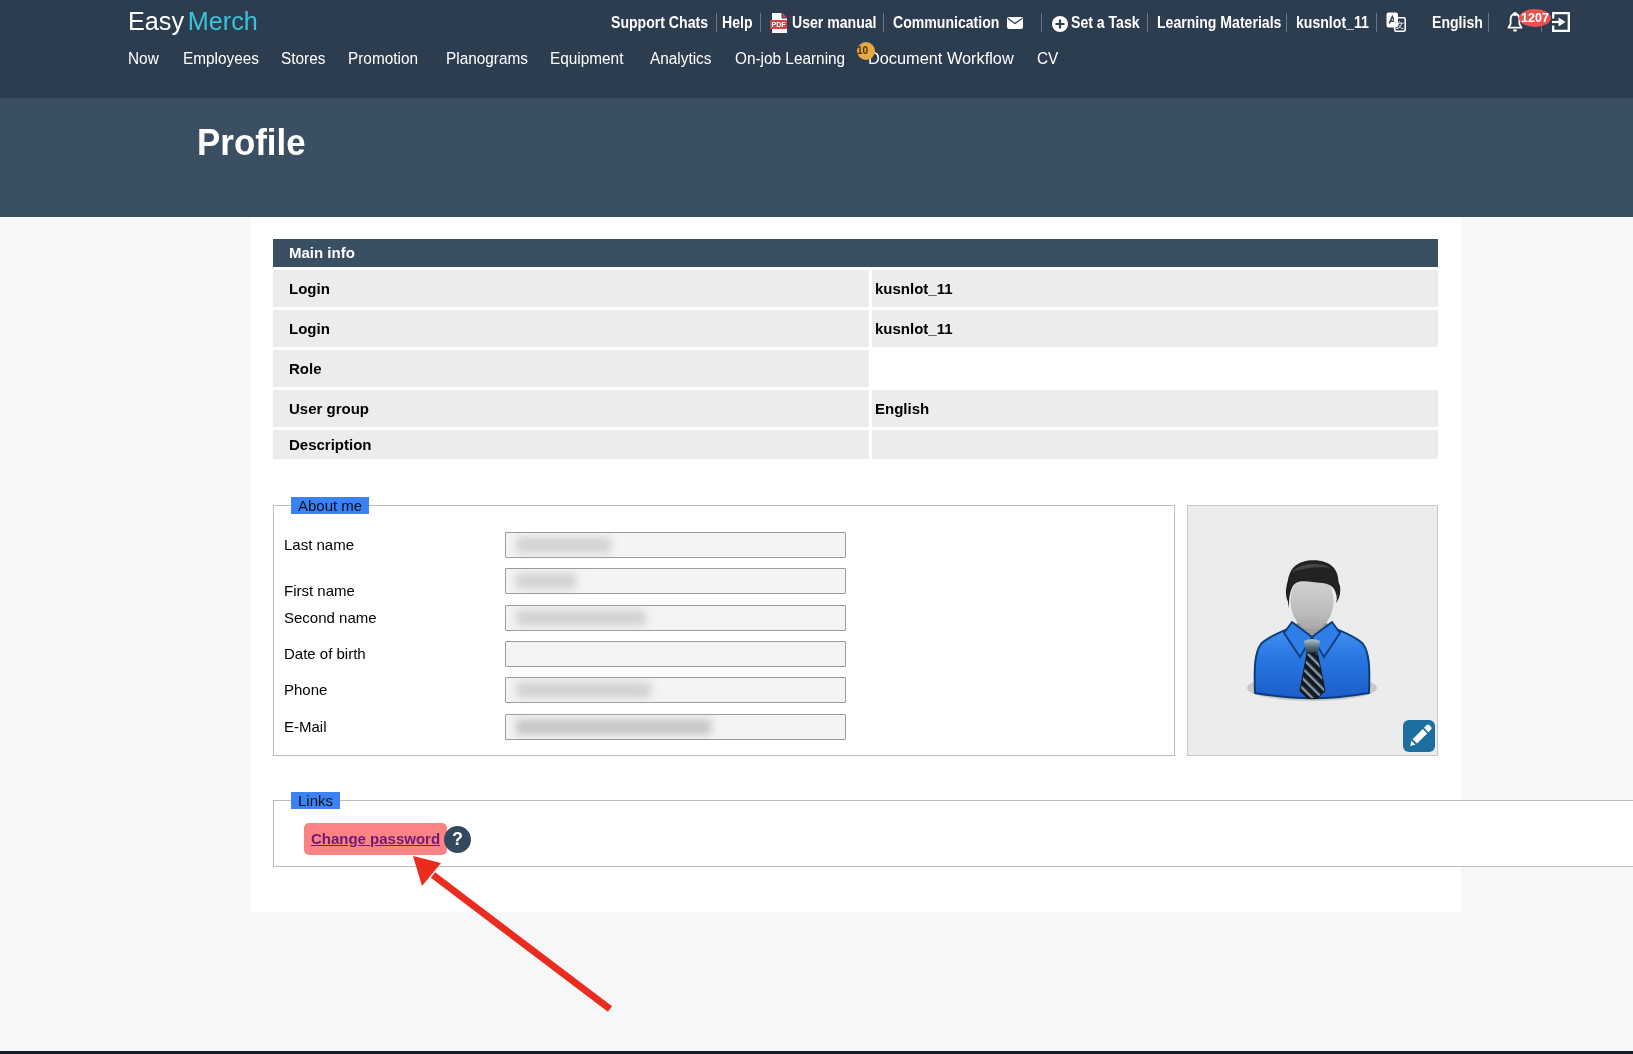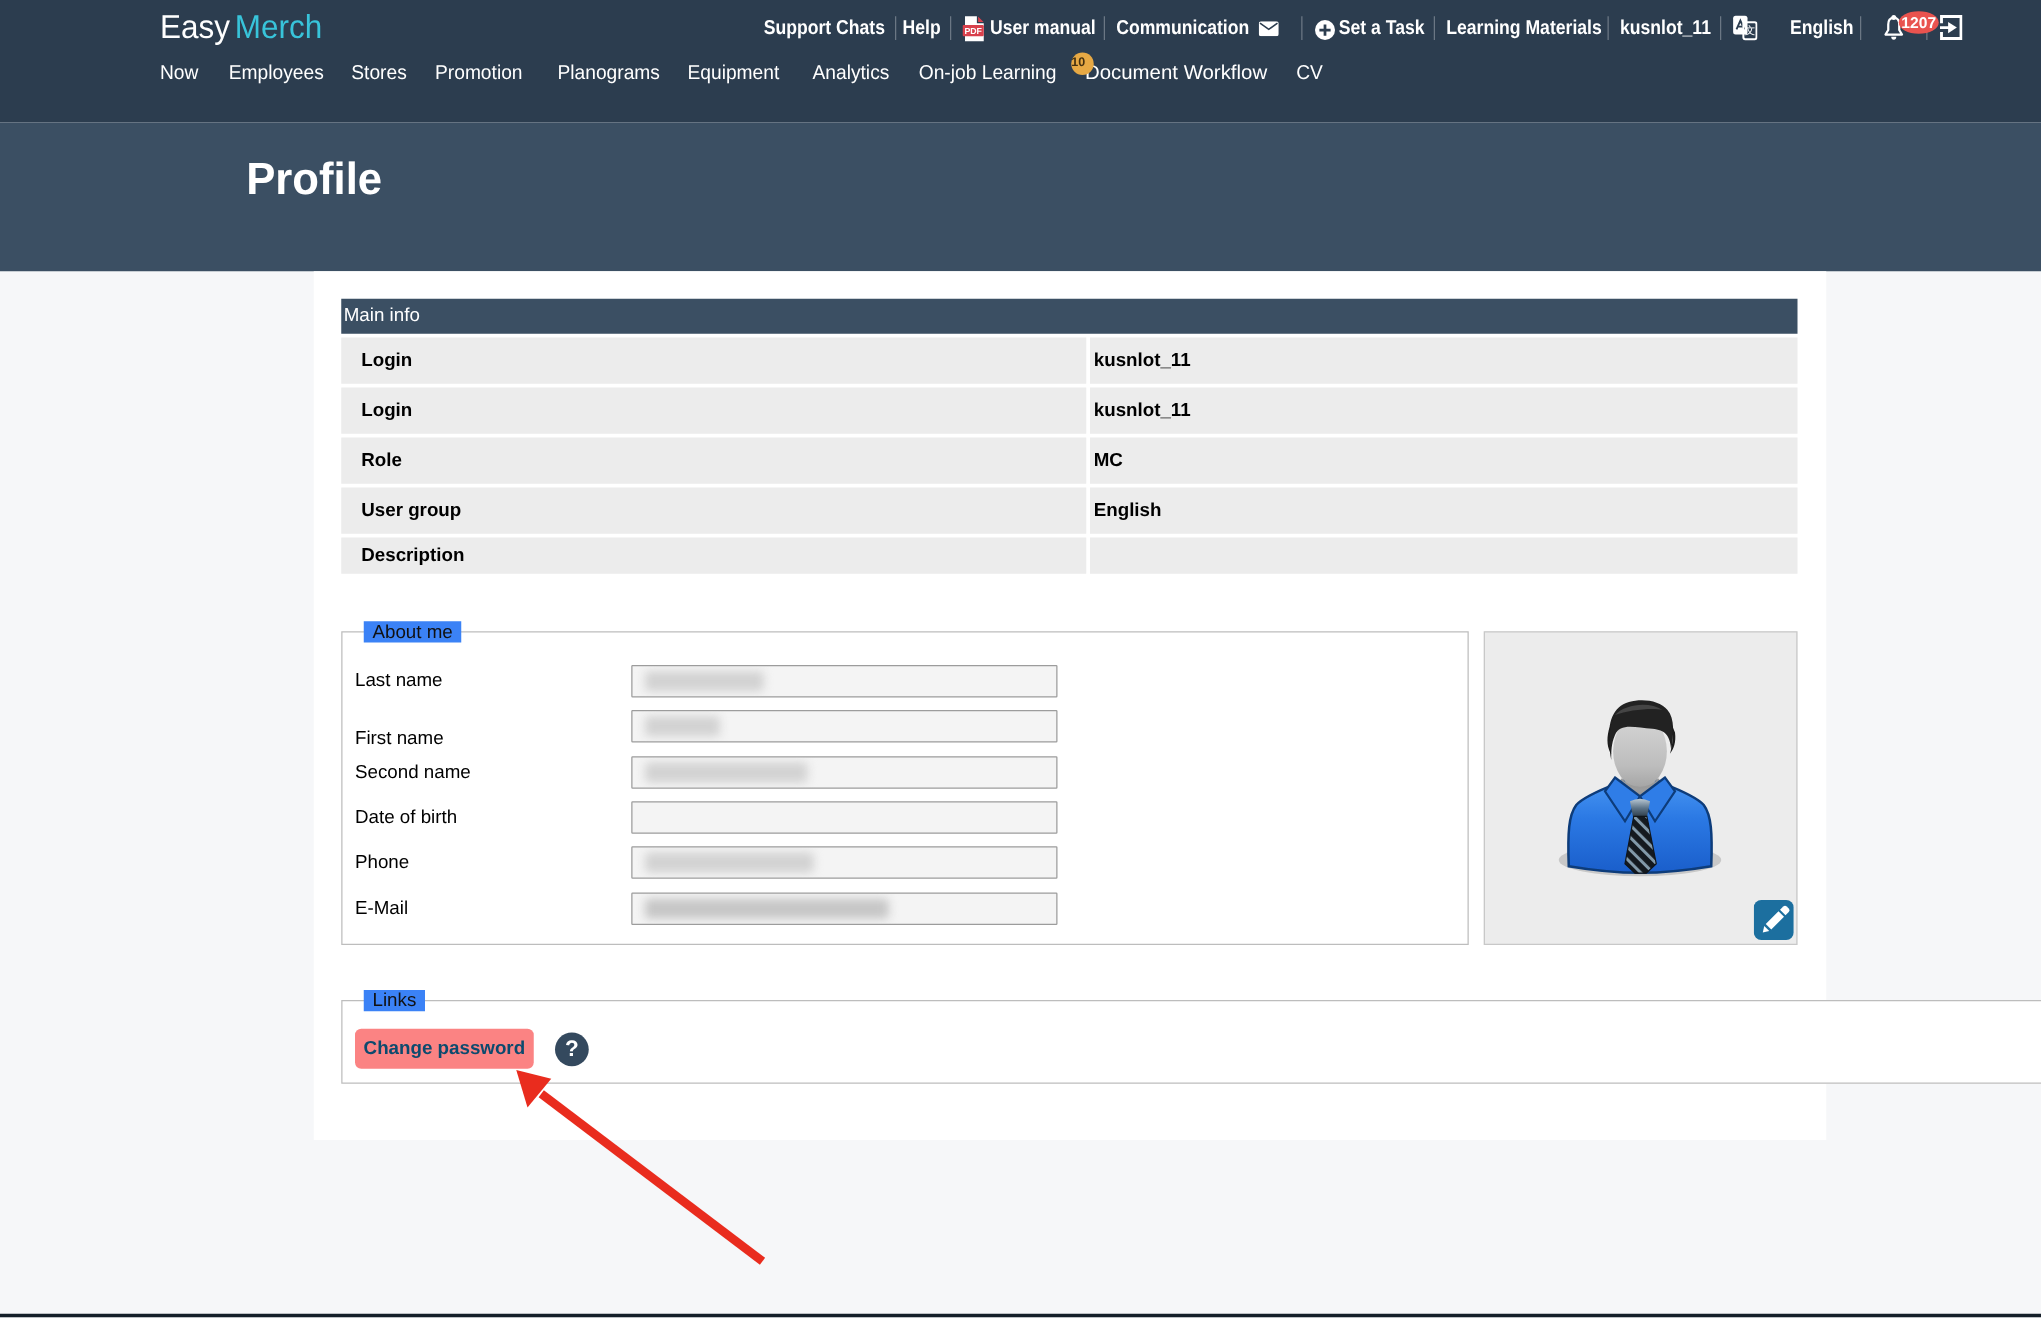--- a/index.html
+++ b/index.html
@@ -10,34 +10,34 @@
 #logo { position:absolute; left:128px; top:6px; font-size:26.5px; font-weight:400; color:#fff; transform:scaleX(0.95); transform-origin:0 50%; }
 #logo .m { color:#38c4da; margin-left:4px; }
 .rit { position:absolute; top:14px; color:#fff; font-size:16px; font-weight:700; white-space:nowrap; transform:scaleX(0.88); transform-origin:0 50%; }
 .rsep { position:absolute; top:13px; width:1px; height:19px; background:rgba(255,255,255,0.3); }
 #nav2 { position:absolute; left:0; top:50px; width:1633px; height:20px; color:#fff; font-size:16px; }
 .nv { position:absolute; top:0; white-space:nowrap; transform:scaleX(0.96); transform-origin:0 50%; }
 #badge10 { position:absolute; left:857px; top:42px; width:18px; height:18px; background:#e7a944; border-radius:50%; color:#453110; font-size:10px; font-weight:700; text-align:left; line-height:18px; }
 #band { position:absolute; left:0; top:98px; width:1633px; height:119px; background:#3b4f63; }
 #band h1 { position:absolute; left:197px; top:24px; font-size:36px; font-weight:700; color:#fff; transform:scaleX(0.97); transform-origin:0 50%; }
 #content { position:absolute; left:251px; top:217px; width:1210px; height:695px; background:#fff; }
-#thead { position:absolute; left:273px; top:239px; width:1165px; height:28px; background:#3b4f63; color:#fff; font-size:15px; font-weight:400; line-height:28px; padding-left:2px; }
+#thead { position:absolute; left:273px; top:239px; width:1165px; height:28px; background:#3b4f63; color:#fff; font-size:15px; font-weight:700; line-height:28px; padding-left:16px; }
 .trow { position:absolute; left:273px; display:flex; }
 .tcell { background:#ececec; display:flex; align-items:center; padding-left:16px; font-size:15px; font-weight:700; color:#000; }
 .tl { width:596px; margin-right:3px; }
 .tr2 { width:566px; padding-left:3px; }
 .fbox { position:absolute; border:1px solid #bdbdbd; background:#fff; }
 .fleg { position:absolute; top:-9px; left:17px; background:#3b82f6; padding:0 7px; font-size:15px; color:#111; }
 #about { left:273px; top:505px; width:902px; height:251px; }
 #links { left:273px; top:800px; width:1385px; height:67px; }
 .frow { position:absolute; left:10px; font-size:15px; color:#000; line-height:26px; }
 .inp { position:absolute; left:231px; width:341px; height:26px; background:#f4f4f4; border:1px solid #9c9c9c; border-radius:1px; overflow:hidden; }
 .smud { position:absolute; left:10px; top:4px; height:16px; background:#d2d2d2; filter:blur(4px); border-radius:3px; }
 #avatarbox { position:absolute; left:1187px; top:505px; width:251px; height:251px; background:#ececec; border:1px solid #c8c8c8; }
-#chpw { position:absolute; left:10px; top:22px; width:143px; height:32px; background:#fb8383; border-radius:5px; color:#0c4a6e; font-size:15px; font-weight:700; text-align:center; line-height:32px; }
+#chpw { position:absolute; left:30px; top:22px; width:143px; height:32px; background:#fb8383; border-radius:5px; color:#701a75; font-size:15px; font-weight:700; text-align:center; line-height:32px;text-decoration:underline; }
 #qm { position:absolute; left:170px; top:25px; width:27px; height:27px; border-radius:50%; background:#34495e; color:#fff; font-size:18px; font-weight:700; text-align:center; line-height:26px; }
 #footer { position:absolute; left:0; top:1051px; width:1633px; height:3px; background:#151f29; }
 </style>
 </head>
 <body>
 <div id="topbar">
   <div id="logo">Easy<span class="m">Merch</span></div>
   <span class="rit" style="left:611px">Support Chats</span>
   <span class="rsep" style="left:716px"></span>
   <span class="rit" style="left:722px">Help</span>
@@ -108,21 +108,20 @@
 <div class="trow" style="top:270px">
     <div class="tcell tl" style="height:37px">Login</div>
     <div class="tcell tr2" style="height:37px">kusnlot_11</div>
   </div>
 <div class="trow" style="top:310px">
     <div class="tcell tl" style="height:37px">Login</div>
     <div class="tcell tr2" style="height:37px">kusnlot_11</div>
   </div>
 <div class="trow" style="top:350px">
     <div class="tcell tl" style="height:37px">Role</div>
-    <div class="tcell tr2" style="height:37px">MC</div>
   </div>
 <div class="trow" style="top:390px">
     <div class="tcell tl" style="height:37px">User group</div>
     <div class="tcell tr2" style="height:37px">English</div>
   </div>
 <div class="trow" style="top:430px">
     <div class="tcell tl" style="height:29px">Description</div>
     <div class="tcell tr2" style="height:29px"></div>
   </div>
 <div class="fbox" id="about">

